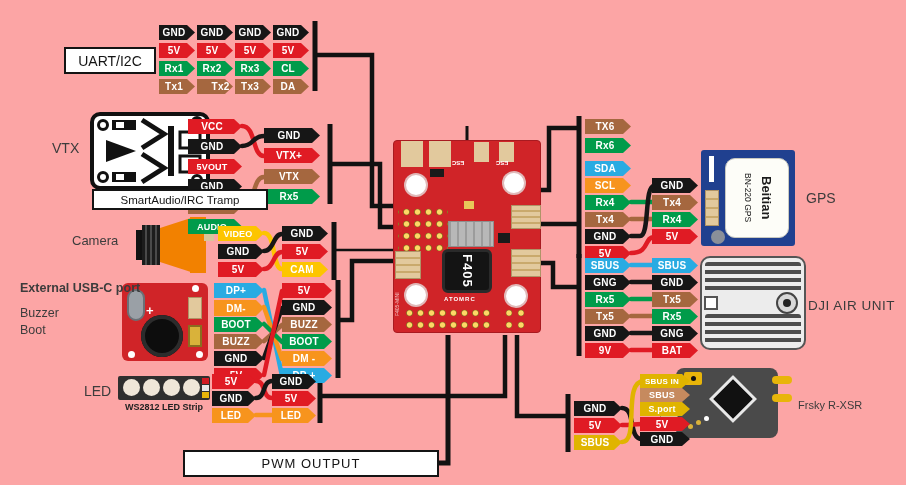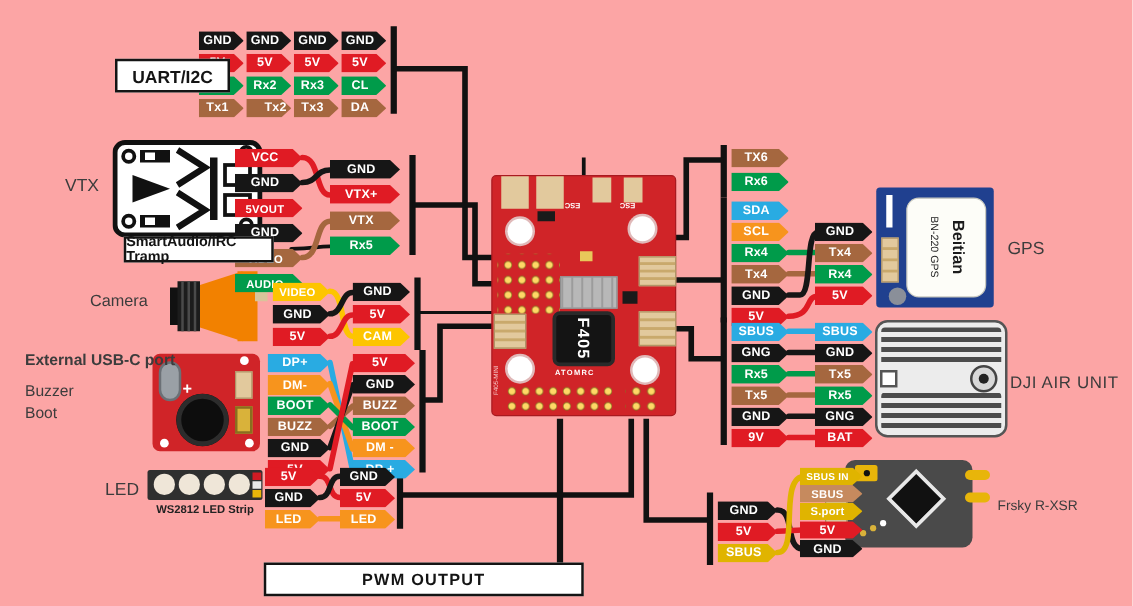--- a/index.html
+++ b/index.html
@@ -4,21 +4,21 @@
 <style>
   html,body{margin:0;padding:0;background:#fff;}
   #stage{position:relative;width:906px;height:485px;background:#fca5a5;overflow:hidden;
          font-family:"Liberation Sans",sans-serif;}
   #wires{position:absolute;left:0;top:0;z-index:1;}
   #pins{position:absolute;left:0;top:0;width:100%;height:100%;z-index:3;}
   .flag{position:absolute;color:#fff;font-weight:bold;display:flex;align-items:center;
         justify-content:center;box-sizing:border-box;padding-right:6px;letter-spacing:.2px;
         clip-path:polygon(0 0, calc(100% - 8px) 0, 100% 50%, calc(100% - 8px) 100%, 0 100%);}
   .box{position:absolute;background:#fff;border:2px solid #141414;display:flex;align-items:center;
-       justify-content:center;font-weight:bold;color:#141414;z-index:4;box-sizing:border-box;margin-left:28px;}
+       justify-content:center;font-weight:normal;color:#141414;z-index:4;box-sizing:border-box;}
   .lbl{position:absolute;color:#3c3c3c;z-index:4;white-space:nowrap;}
   .dev{position:absolute;z-index:2;}
   .pcb{position:absolute;box-sizing:border-box;}
   .dotgrid{position:absolute;background-image:radial-gradient(circle, #ffd766 2.2px, #8a6d1f 3.1px, rgba(0,0,0,0) 3.6px);}
   .vtext{writing-mode:vertical-rl;text-align:center;}
 </style>
 </head>
 <body>
 
 <div id="stage">
@@ -153,21 +153,21 @@
       <div class="flag" style="left: 574px; top: 418px; width: 48px; height: 15px; background: rgb(224, 27, 36); font-size: 10px;">5V</div>
       <div class="flag" style="left: 574px; top: 435px; width: 48px; height: 15px; background: rgb(224, 180, 0); font-size: 10px;">SBUS</div>
       <div class="flag" style="left: 640px; top: 374px; width: 50px; height: 14px; background: rgb(224, 180, 0); font-size: 8px;">SBUS IN</div>
       <div class="flag" style="left: 640px; top: 388px; width: 50px; height: 14px; background: rgb(198, 138, 94); font-size: 9px;">SBUS</div>
       <div class="flag" style="left: 640px; top: 402px; width: 50px; height: 14px; background: rgb(224, 180, 0); font-size: 9px;">S.port</div>
       <div class="flag" style="left: 640px; top: 417px; width: 50px; height: 14px; background: rgb(224, 27, 36); font-size: 10px;">5V</div>
       <div class="flag" style="left: 640px; top: 432px; width: 50px; height: 14px; background: rgb(22, 22, 22); font-size: 10px;">GND</div>
     </div>
 
   <div class="box" style="left:64px;top:47px;width:92px;height:27px;font-size:14px;">UART/I2C</div>
-  <div class="box" style="left:71px;top:189px;width:120px;height:21px;font-size:11.5px;">SmartAudio/IRC Tramp</div>
+  <div class="box" style="left:92px;top:189px;width:176px;height:21px;font-size:11.5px;">SmartAudio/IRC Tramp</div>
   <div class="box" style="left:183px;top:450px;width:256px;height:27px;font-size:13px;letter-spacing:1px;">PWM OUTPUT</div>
 
   <div class="lbl" style="left:52px;top:140px;font-size:14px;">VTX</div>
   <div class="lbl" style="left:72px;top:233px;font-size:13px;">Camera</div>
   <div class="lbl" style="left:20px;top:281px;font-size:12.5px;font-weight:bold;">External USB-C port</div>
   <div class="lbl" style="left:20px;top:306px;font-size:12.5px;">Buzzer</div>
   <div class="lbl" style="left:20px;top:323px;font-size:12.5px;">Boot</div>
   <div class="lbl" style="left:84px;top:383px;font-size:14px;">LED</div>
   <div class="lbl" style="left:118px;top:402px;width:92px;text-align:center;font-size:9px;font-weight:bold;color:#222;">WS2812 LED Strip</div>
   <div class="lbl" style="left:806px;top:190px;font-size:14px;">GPS</div>

